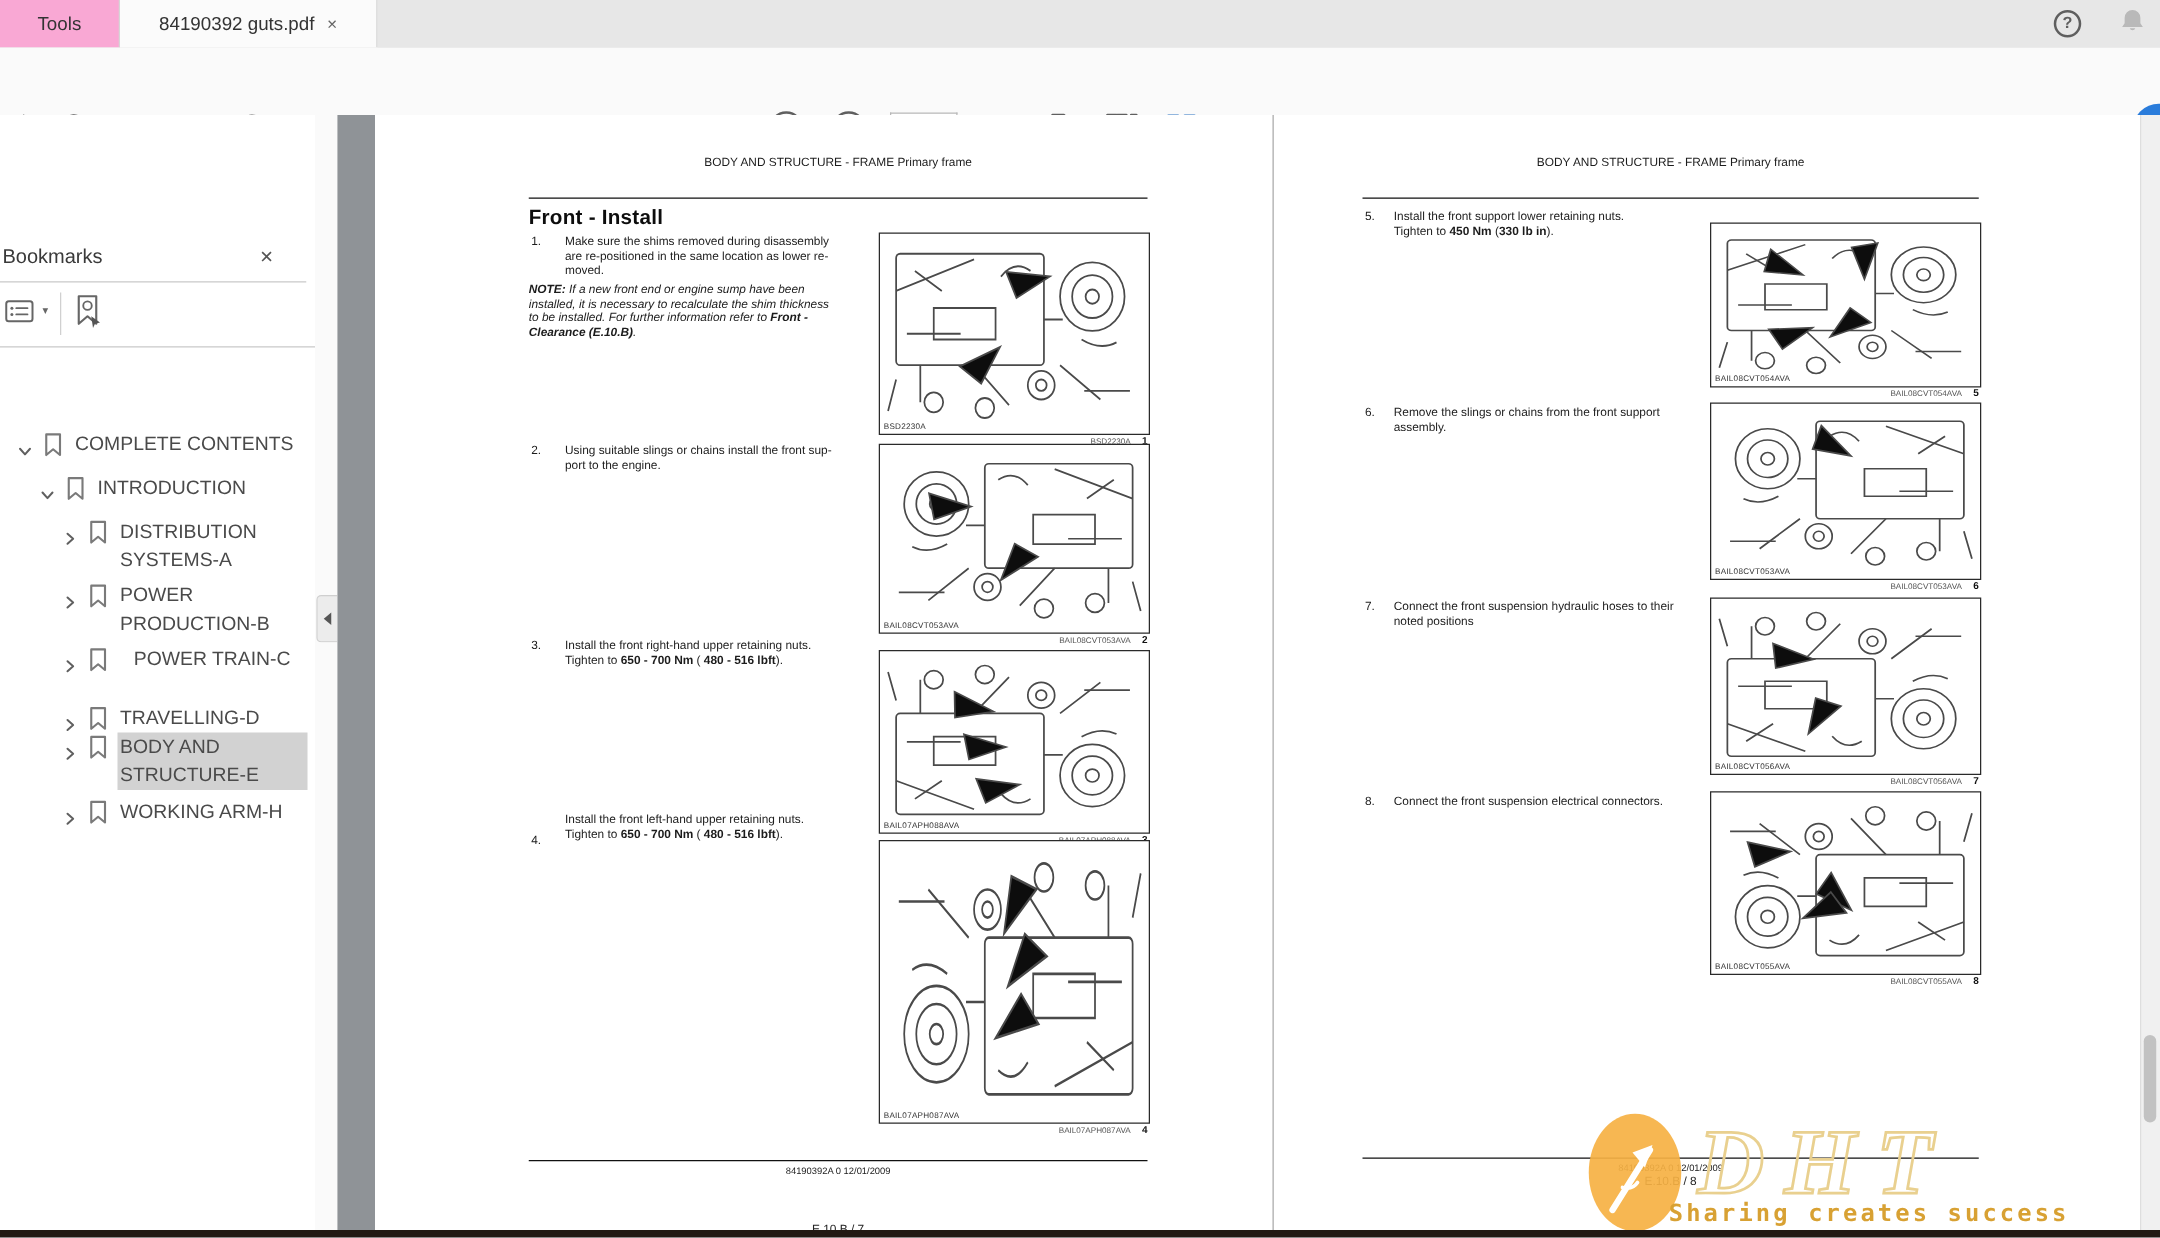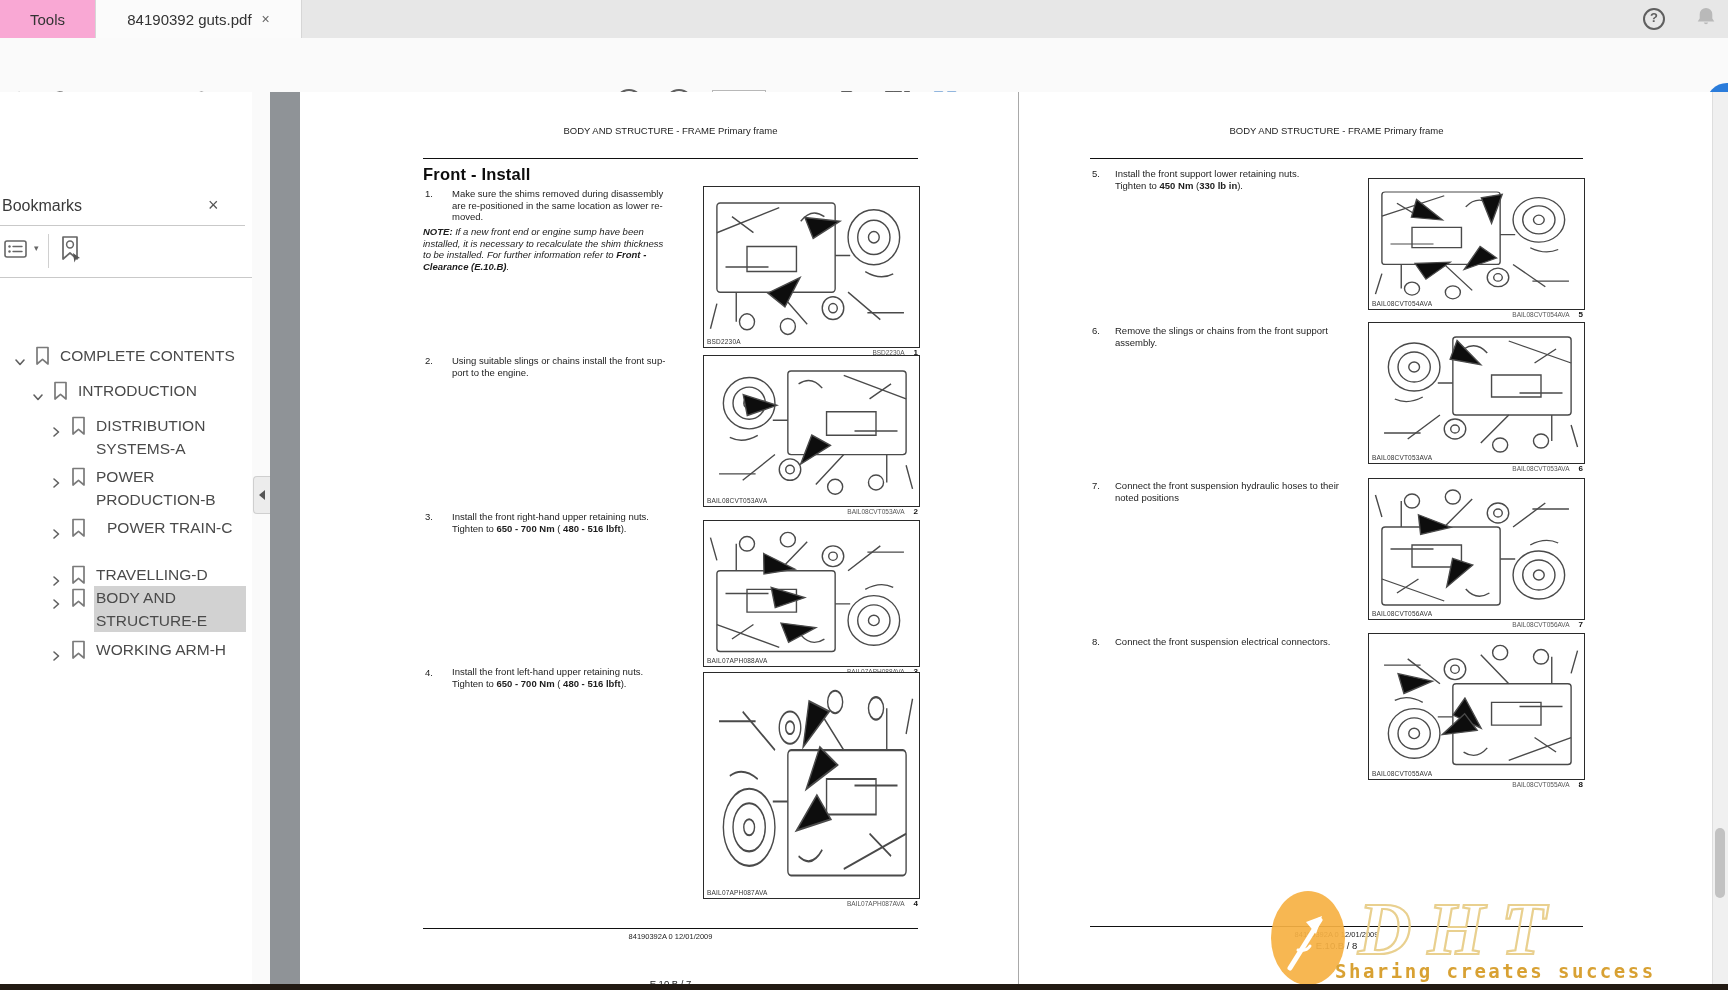--- a/index.html
+++ b/index.html
@@ -332,21 +332,21 @@
           <use href="#gart" transform="translate(0,140) scale(1,-1)"></use>
           <use href="#garr" transform="translate(60,26) rotate(40)"></use>
           <use href="#garr" transform="translate(66,58) rotate(30)"></use>
           <use href="#garr" transform="translate(74,92) rotate(20)"></use>
         </svg>
       <span class="fig-il">BAIL07APH088AVA</span>
     </div>
     <div class="fig-cap" style="left:433px;top:575px;width:215px;"><span>BAIL07APH088AVA</span><b>3</b></div>
 
     <div class="snum" style="left:155px;top:575px;">4.</div>
-    <div class="stext" style="left:182px;top:574px;width:236px;"><span>Install the front left-hand upper retaining nuts.</span><br><span>Tighten to </span><span style="font-weight: bold;">650 - 700 Nm</span><span> ( </span><span style="font-weight: bold;">480 - 516 lbft</span><span>).</span></div>
+    <div class="stext" style="left:182px;top:558px;width:236px;"><span>Install the front left-hand upper retaining nuts.</span><br><span>Tighten to </span><span style="font-weight: bold;">650 - 700 Nm</span><span> ( </span><span style="font-weight: bold;">480 - 516 lbft</span><span>).</span></div>
     <div class="fig" style="left:433px;top:580px;width:215px;height:225px;">
       <svg class="art" viewBox="0 0 200 140" preserveAspectRatio="none">
           <use href="#gart" transform="translate(200,140) scale(-1,-1)"></use>
           <use href="#garr" transform="translate(120,30) rotate(150)"></use>
           <use href="#garr" transform="translate(126,64) rotate(165)"></use>
           <use href="#garr" transform="translate(118,98) rotate(180)"></use>
         </svg>
       <span class="fig-il">BAIL07APH087AVA</span>
     </div>
     <div class="fig-cap" style="left:433px;top:807px;width:215px;"><span>BAIL07APH087AVA</span><b>4</b></div>

